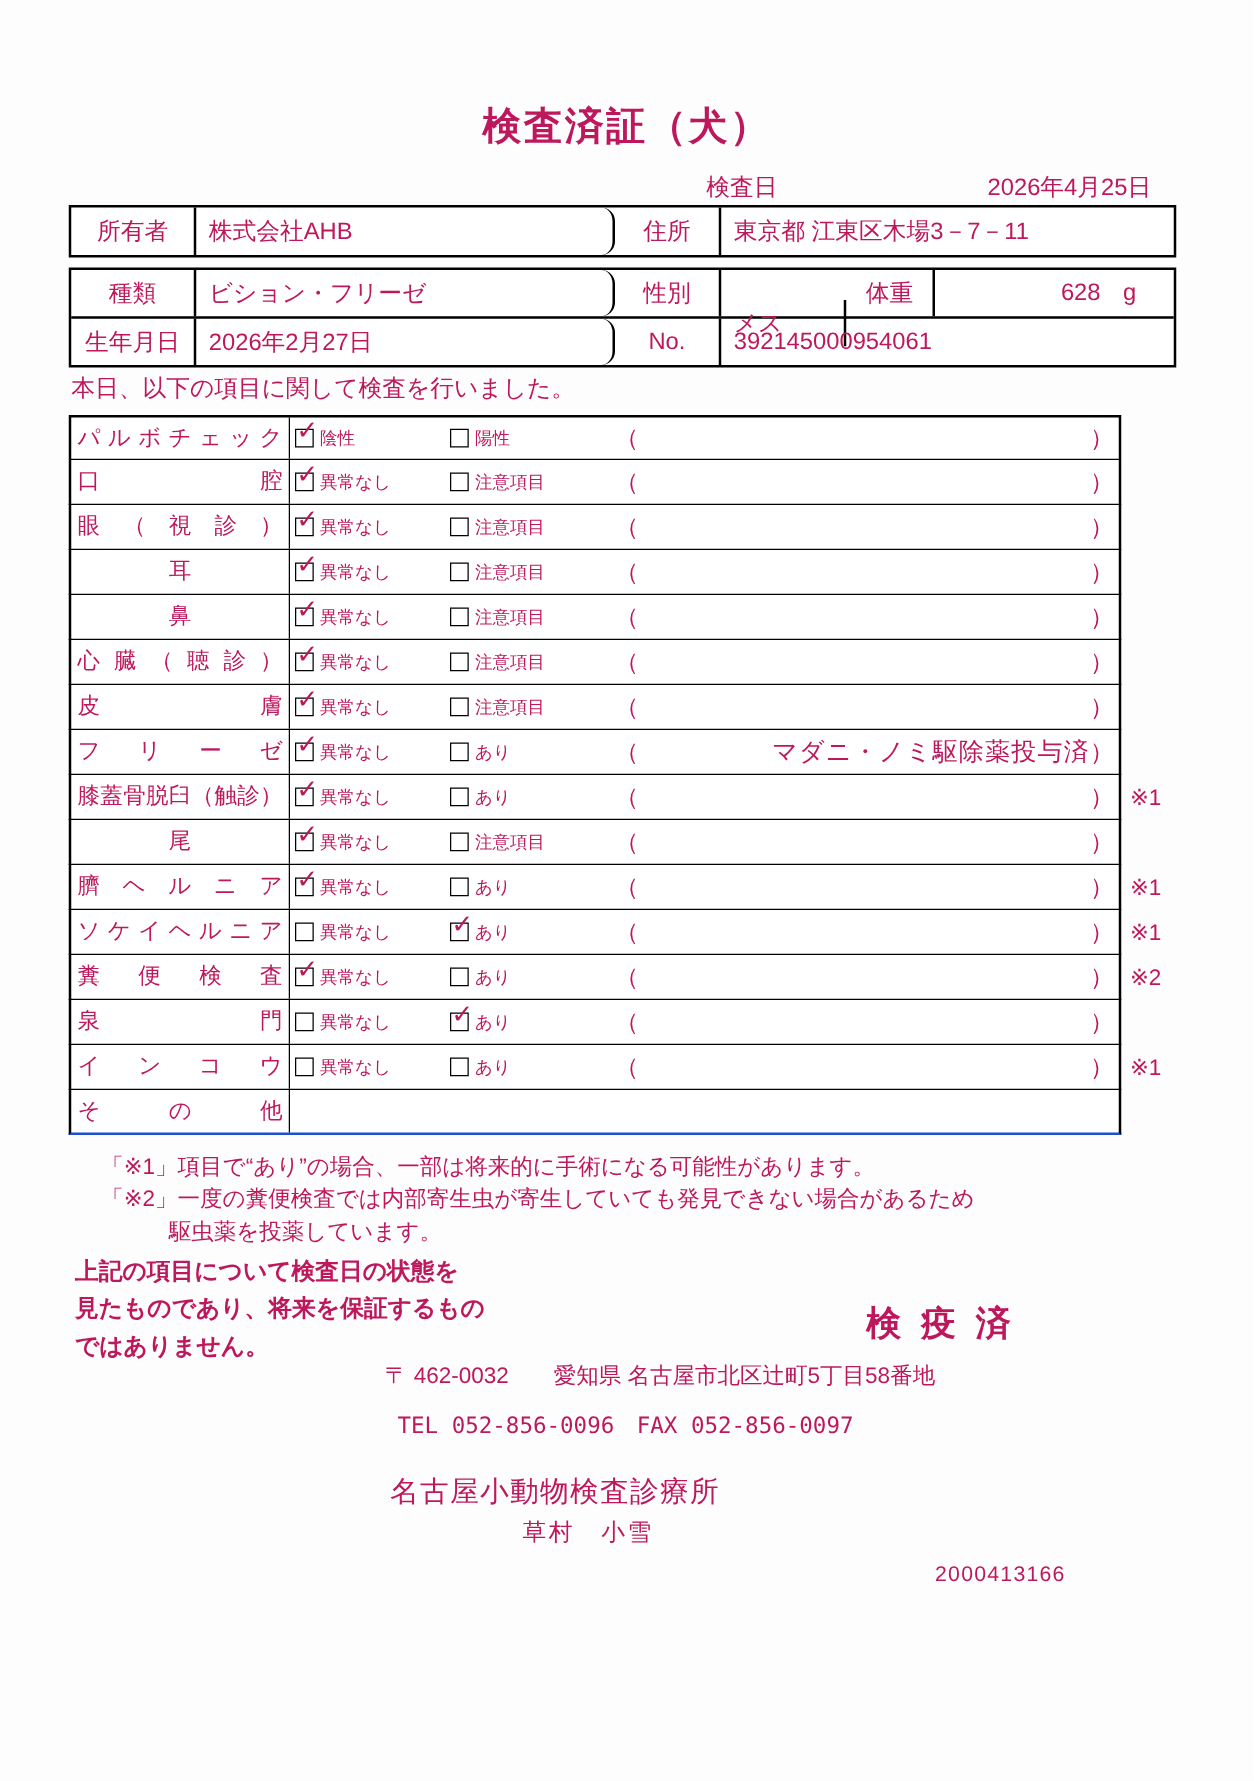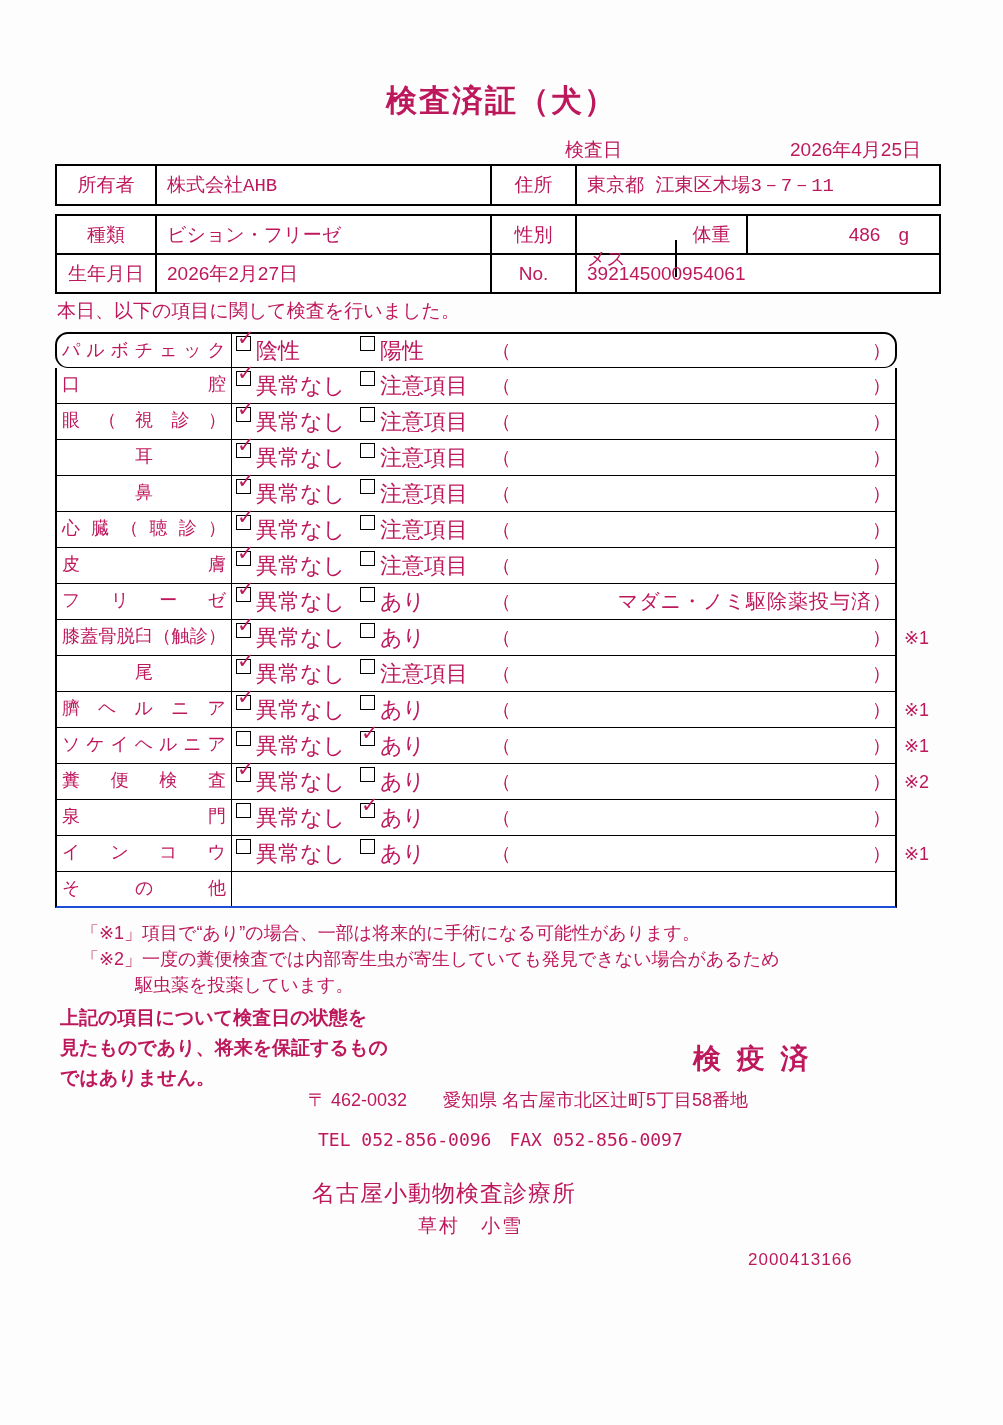--- a/index.html
+++ b/index.html
@@ -24,33 +24,33 @@
   }
 
   
   .date-line {
     top: 137px; left: 565px; width: 356px;
     display: flex; justify-content: space-between;
     font-size: 19px;
   }
 
   
-  .tbl { display: flex; border: 2px solid #000; background: #fff; font-family: Liberation Mono, monospace; }
+  .tbl { display: flex; border: 2px solid #000; background: #fff; }
   .cell {
     display: flex; align-items: center;
     border-right: 2px solid #000;
     font-size: 19px;
     box-sizing: border-box;
     height: 100%;
   }
   .cell.last { border-right: none; }
   .lblc { justify-content: center; }
   .valc { padding-left: 10px; }
   .w100 { width: 100px; }
-  .w335 { width: 335px; }
+  .w335 { width: 335px; border-radius: 11px; }
   .w85  { width: 85px; }
   .w100b{ width: 100px; margin-top: 24px; }
   .w55  { width: 71px; }
   .flex1 { flex: 1; }
 
   .owner-tbl { top: 164px; left: 55px; width: 882px; height: 38px; }
 
   .info-tbl {
     top: 214px; left: 55px; width: 882px;
     border: 2px solid #000; background: #fff;
@@ -67,37 +67,37 @@
   .check-table { top: 332px; left: 55px; width: 890px; }
   .check-row { display: flex; height: 36px; }
   .row-inner {
     width: 842px; display: flex;
     border-left: 2px solid #000;
     border-right: 2px solid #000;
     border-bottom: 1.5px solid #000;
     box-sizing: border-box;
     background: #fff;
   }
-  .check-row:first-child .row-inner { border-top: 2px solid #000; border-radius: 13px; }
+  .check-row:first-child .row-inner { border-top: 2px solid #000; }
   .check-row:last-child .row-inner { border-bottom: 2px solid #1d4ed8; }
   .cell-label {
     width: 175px;
     border-right: 1.5px solid #000;
     box-sizing: border-box;
     padding: 0 5px;
     line-height: 33px;
     font-size: 18px;
     text-align: justify;
     text-align-last: justify;
     overflow: hidden;
     white-space: nowrap;
   }
   .cell-label.single { text-align-last: center; }
   .cell-content { flex: 1; display: flex; align-items: center; }
-  .opt { display: inline-flex; font-size: 22px; }
+  .opt { display: inline-flex; align-items: center; font-size: 14px; }
   .opt1 { width: 128px; padding-left: 4px; box-sizing: border-box; }
   .opt2 { width: 132px; }
   .cb {
     width: 13px; height: 13px;
     border: 1.5px solid #000;
     display: inline-block;
     position: relative;
     margin-right: 5px;
     flex: 0 0 auto;
   }
@@ -150,21 +150,21 @@
   </div>
 
   <div class="abs info-tbl">
     <div class="trow b-bottom">
       <div class="cell lblc w100">種類</div>
       <div class="cell valc w335">ビション・フリーゼ</div>
       <div class="cell lblc w85">性別</div>
       <div class="cell valc w100b">メス</div>
       <div class="cell lblc w55">体重</div>
       <div class="cell flex1 last">
-        <span class="weight-val">486</span>
+        <span class="weight-val">628</span>
         <span class="weight-unit">g</span>
       </div>
     </div>
     <div class="trow">
       <div class="cell lblc w100">生年月日</div>
       <div class="cell valc w335">2026年2月27日</div>
       <div class="cell lblc w85">No.</div>
       <div class="cell valc flex1 last">392145000954061</div>
     </div>
   </div>

